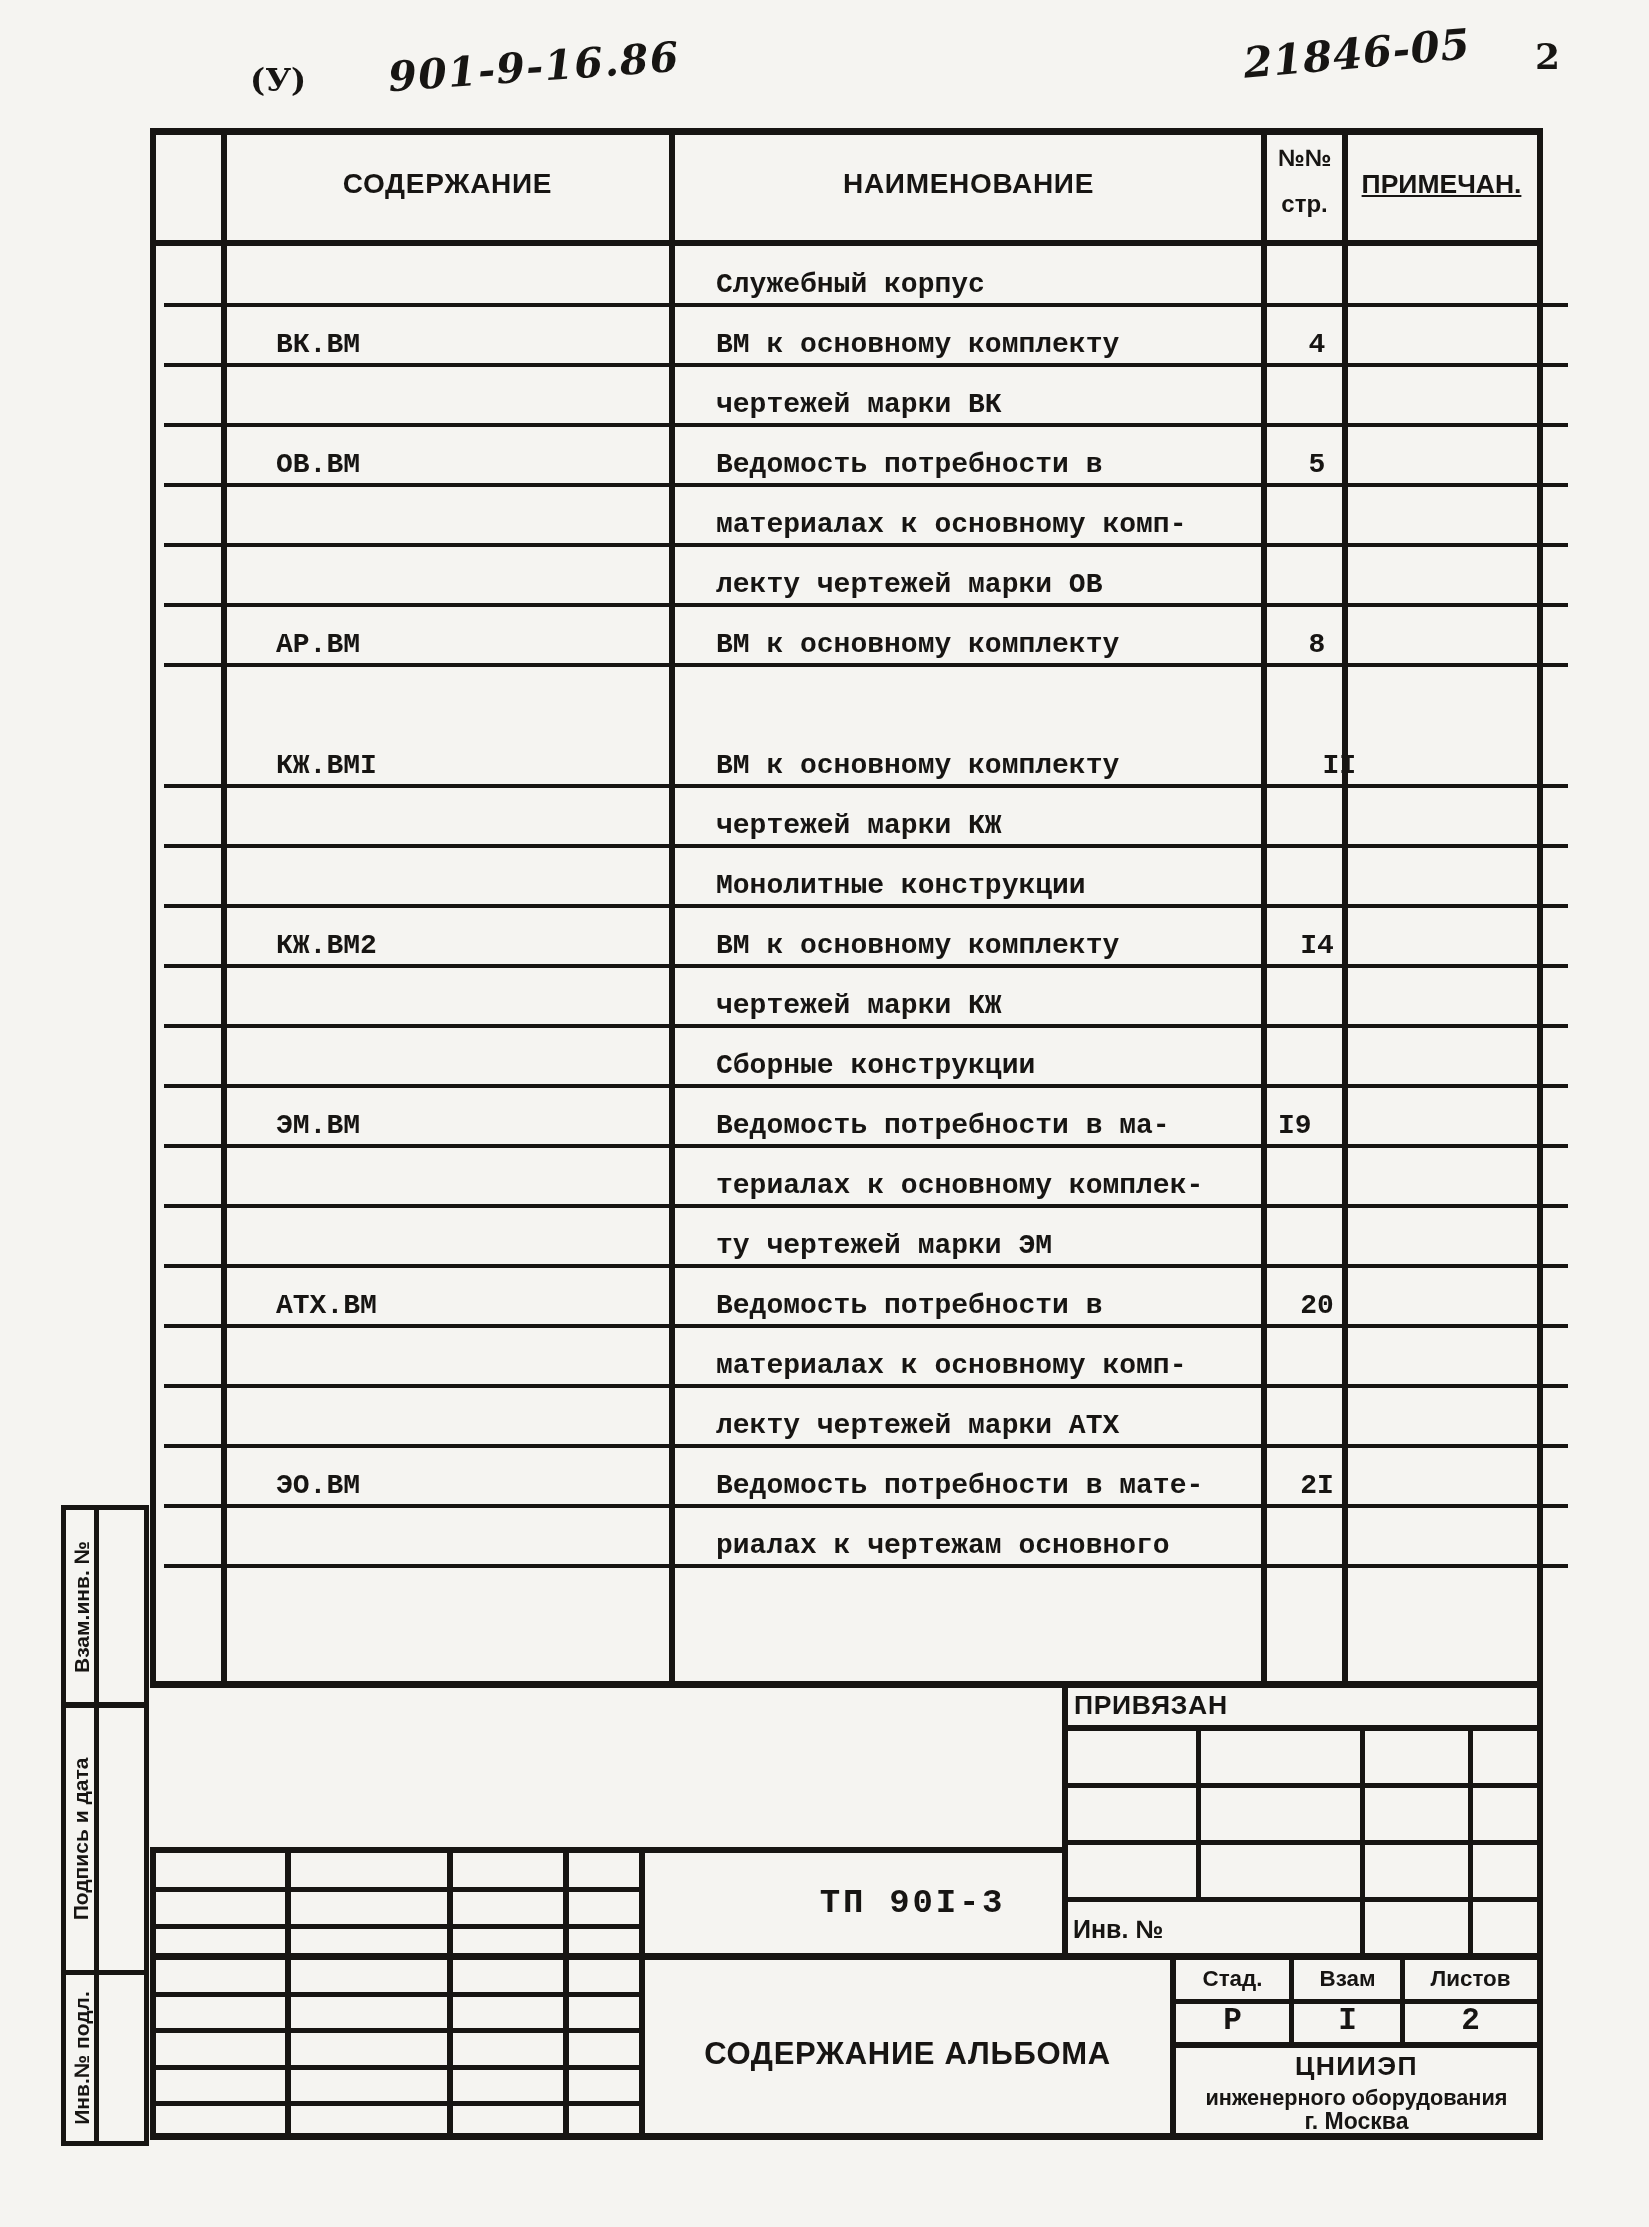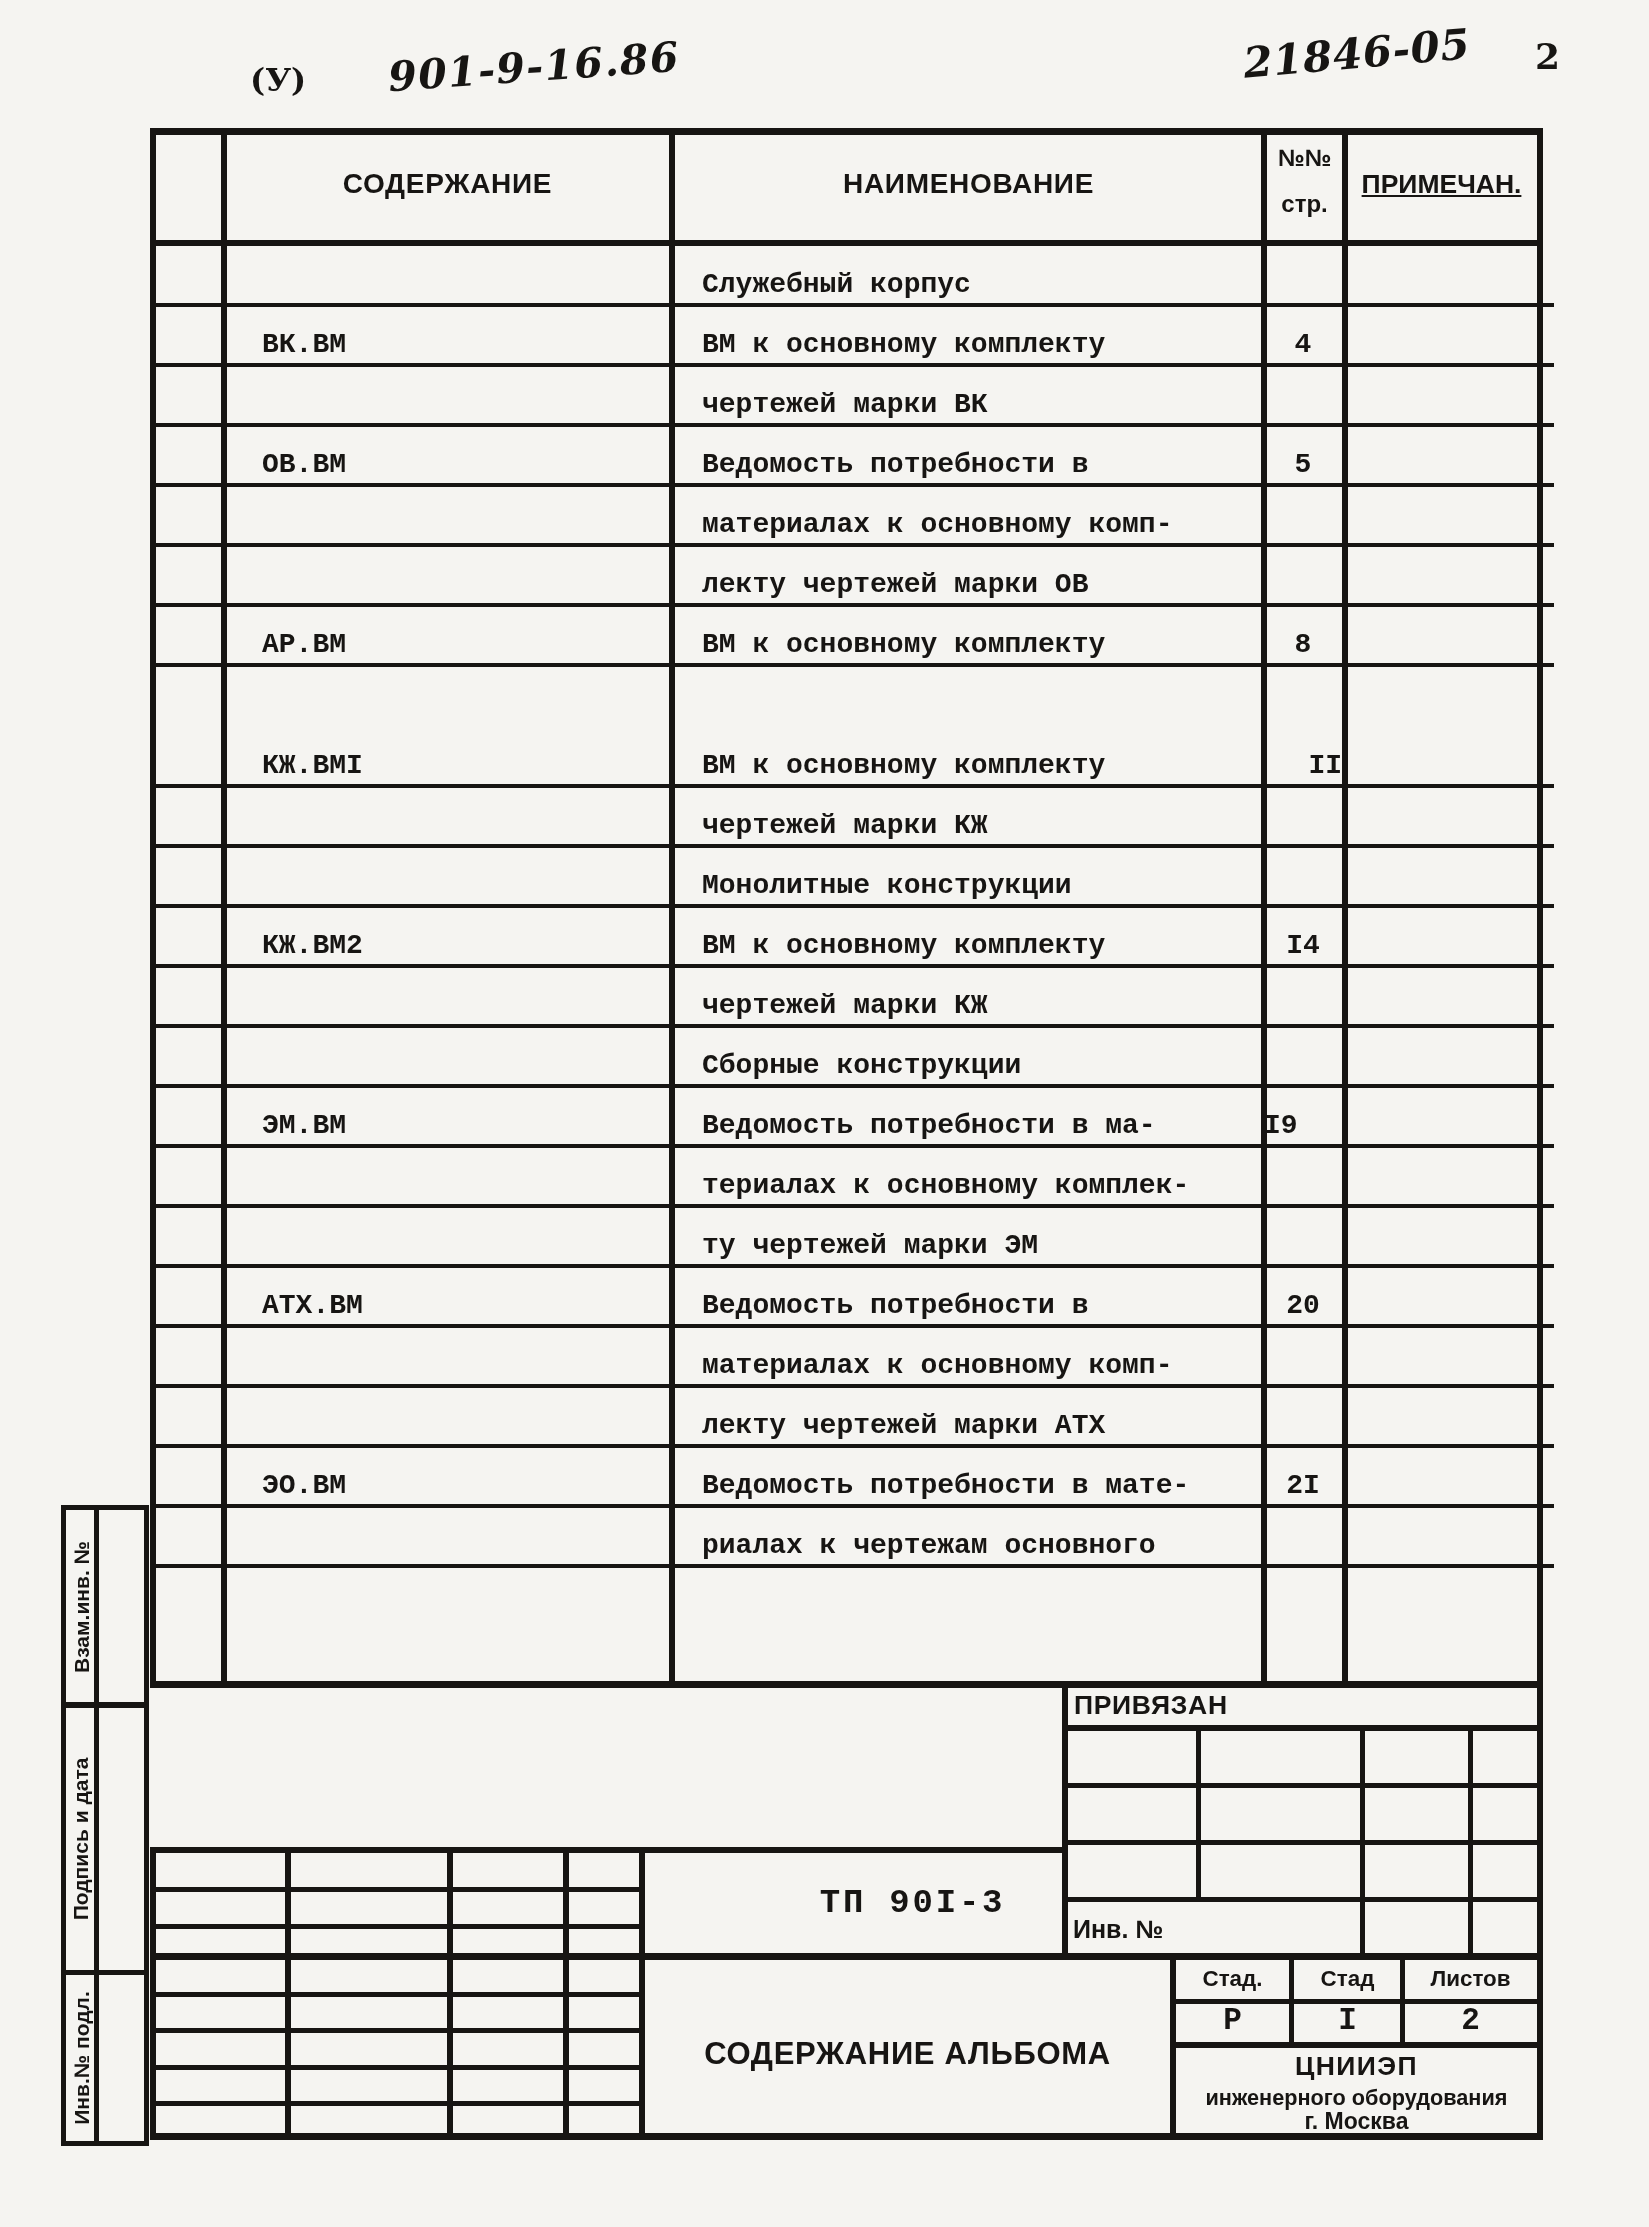--- a/index.html
+++ b/index.html
@@ -39,21 +39,21 @@
   <div class="ln" style="left: 669px; top: 128px; width: 5.6px; height: 1558px; background: rgb(23, 21, 19);"></div>
   <div class="ln" style="left: 1261px; top: 128px; width: 5.6px; height: 1558px; background: rgb(23, 21, 19);"></div>
   <div class="ln" style="left: 1342px; top: 128px; width: 5.6px; height: 1558px; background: rgb(23, 21, 19);"></div>
 
   <div class="txt sans cell-center" style="left:226px;top:128px;width:443px;height:112px;font-size:28px;letter-spacing:0.7px;">СОДЕРЖАНИЕ</div>
   <div class="txt sans cell-center" style="left:675px;top:128px;width:587px;height:112px;font-size:28px;letter-spacing:0.7px;">НАИМЕНОВАНИЕ</div>
   <div class="txt sans cell-center" style="left:1267px;top:137px;width:75px;height:42px;font-size:24px;">№№</div>
   <div class="txt sans cell-center" style="left:1267px;top:183px;width:75px;height:42px;font-size:24px;">стр.</div>
   <div class="txt sans cell-center" style="left:1347px;top:128px;width:189px;height:112px;font-size:26.5px;text-decoration:underline;">ПРИМЕЧАН.</div>
 
-  <div id="table-rows" style="position:absolute;left:150px;top:247px;width:1404px;height:1442px;">
+  <div id="table-rows" style="position:absolute;left:164px;top:247px;width:1404px;height:1442px;">
       <div class="row" style="top: 0px;">
         <span class="mono" style="left: 112px;"></span>
         <span class="mono" style="left: 552px;">Служебный корпус</span>
         <span class="mono" style="left: 1114px; width: 78px; text-align: center;"></span>
       </div>
       <div class="row" style="top: 60px;">
         <span class="mono" style="left: 112px;">ВК.ВМ</span>
         <span class="mono" style="left: 552px;">ВМ к основному комплекту</span>
         <span class="mono" style="left: 1114px; width: 78px; text-align: center;">4</span>
       </div>
@@ -193,21 +193,21 @@
   <div class="txt sans cell-center" style="left:645px;top:1960px;width:525px;height:173px;font-size:31px;letter-spacing:0.7px;padding-top:14px;box-sizing:border-box;">СОДЕРЖАНИЕ АЛЬБОМА</div>
 
   <div class="ln" style="left: 1170px; top: 1956px; width: 5.6px; height: 183px; background: rgb(23, 21, 19);"></div>
   <div class="ln" style="left: 1289px; top: 1960px; width: 4.9px; height: 87px; background: rgb(23, 21, 19);"></div>
   <div class="ln" style="left: 1400px; top: 1960px; width: 4.9px; height: 87px; background: rgb(23, 21, 19);"></div>
   <div class="ln" style="left: 1170px; top: 1999px; width: 373px; height: 4.9px; background: rgb(23, 21, 19);"></div>
   <div class="ln" style="left: 1170px; top: 2042px; width: 373px; height: 5.6px; background: rgb(23, 21, 19);"></div>
   <div class="ln" style="left: 639px; top: 1847px; width: 5.6px; height: 293px; background: rgb(23, 21, 19);"></div>
 
   <div class="txt sans cell-center" style="left:1176px;top:1960px;width:113px;height:38px;font-size:22.4px;">Стад.</div>
-  <div class="txt sans cell-center" style="left:1294px;top:1960px;width:107px;height:38px;font-size:22.4px;">Стад</div>
+  <div class="txt sans cell-center" style="left:1294px;top:1960px;width:107px;height:38px;font-size:22.4px;">Взам</div>
   <div class="txt sans cell-center" style="left:1405px;top:1960px;width:131px;height:38px;font-size:22.4px;">Листов</div>
   <div class="txt mono cell-center" style="left:1176px;top:2000px;width:113px;height:41px;font-size:31px;">Р</div>
   <div class="txt mono cell-center" style="left:1294px;top:2000px;width:107px;height:41px;font-size:31px;">I</div>
   <div class="txt mono cell-center" style="left:1405px;top:2000px;width:131px;height:41px;font-size:31px;">2</div>
 
   <div class="txt sans cell-center" style="left:1170px;top:2051px;width:373px;height:31px;font-size:26.5px;letter-spacing:1.4px;">ЦНИИЭП</div>
   <div class="txt sans cell-center" style="left:1170px;top:2086px;width:373px;height:24px;font-size:21.7px;white-space:nowrap;">инженерного оборудования</div>
   <div class="txt sans cell-center" style="left:1170px;top:2109px;width:373px;height:25px;font-size:23px;">г. Москва</div>
 
   <div class="side-cell" style="left:61px;top:1505px;width:88px;height:203px;">

